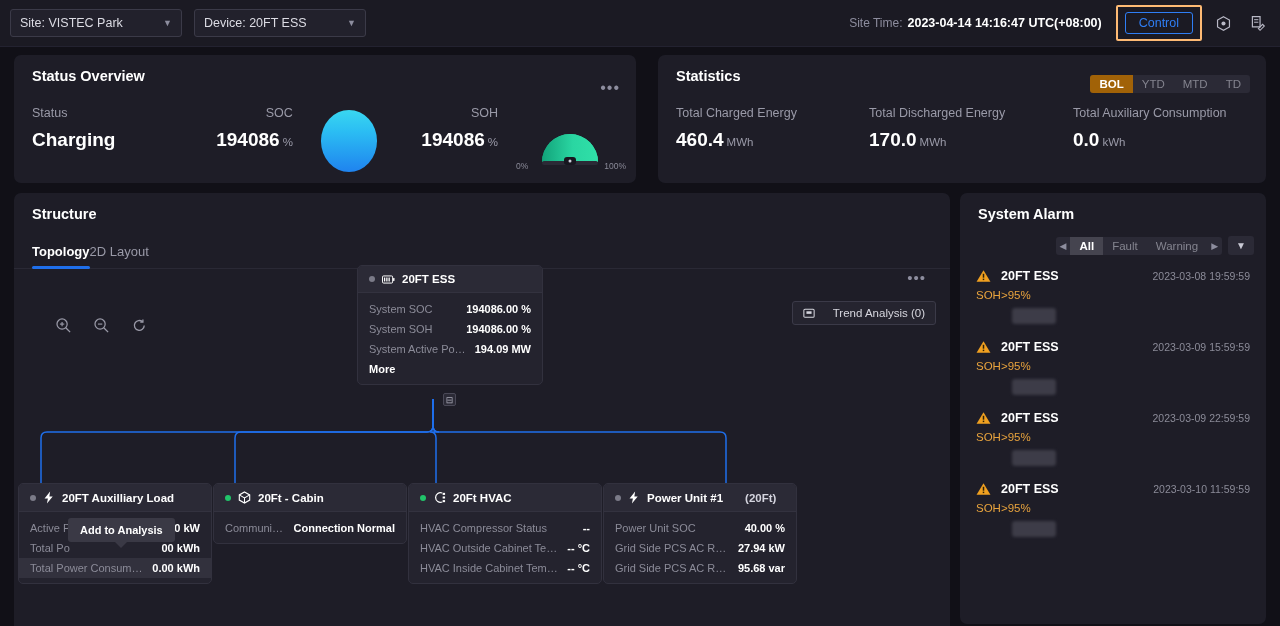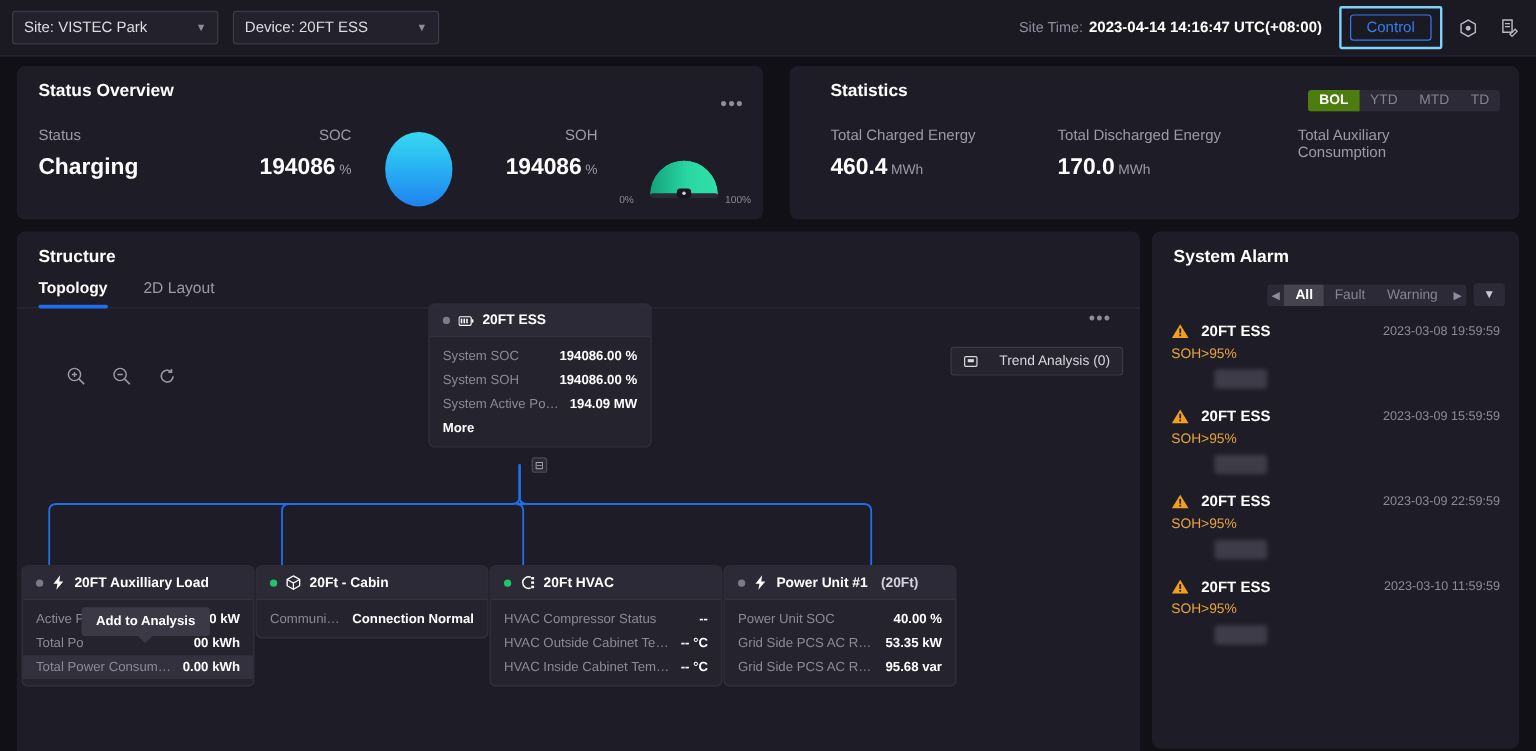--- a/index.html
+++ b/index.html
@@ -35,21 +35,21 @@
   }
   .selector .caret{ color:#8d8d9e; font-size:9px; margin-left:14px;}
   .top-right{
     margin-left:auto;
     display:flex; align-items:center;
   }
   .site-time-label{ color:#8d8d9e; font-size:12px; }
   .site-time-value{ color:#ffffff; font-size:12.5px; font-weight:bold; margin-left:5px;}
   .ctrl-wrap{
     margin-left:14px;
-    border:2px solid #7dd3fc;
+    border:2px solid #fdba74;
     border-radius:2px;
     padding:5px 7px;
     display:flex; align-items:flex-start;
   }
   .ctrl-btn{
     border:1px solid #2f7ef5;
     border-radius:3px;
     color:#2f7ef5;
     font-size:12.5px;
     padding:3px 13px;
@@ -71,21 +71,21 @@
   }
   .panel-title{
     font-size:14.5px; font-weight:bold; color:#ffffff;
   }
 
   .row-top{
     display:flex; gap:22px;
     padding:8px 14px 0 14px;
   }
   #status-panel{ width:622px; height:128px; padding:13px 18px; position:relative;}
-  #stats-panel { flex:1; height:128px; padding:13px 34px; position:relative;}
+  #stats-panel { flex:1; height:128px; padding:13px 18px; position:relative;}
 
   .metrics{
     display:flex; align-items:flex-start;
     margin-top:22px;
   }
   .metric{ margin-right:0; }
   .metric-label{ font-size:12.5px; color:#9a9aa8; }
   .metric-value{ font-size:19px; font-weight:bold; color:#ffffff; margin-top:9px;}
   .metric-unit{ font-size:11.5px; color:#9a9aa8; font-weight:normal; margin-left:3px;}
 
@@ -101,32 +101,33 @@
     position:absolute; right:16px; top:24px;
     color:#8d8d9e; font-size:16px; letter-spacing:1px; cursor:pointer;
   }
   .seg-group{
     position:absolute; right:16px; top:20px;
     display:flex; background:#2b2a36; border-radius:3px; overflow:hidden;
   }
   .seg{
     font-size:11.5px; padding:3px 9px; color:#84848f; cursor:pointer;
   }
-  .seg.active{ background:#4d7c0f; color:#ffffff; font-weight:bold;}
+  .seg.active{ background:#a16207; color:#ffffff; font-weight:bold;}
 
   
   .row-main{ display:flex; gap:10px; padding:10px 14px 0 14px; }
   #structure-panel{ width:936px; height:503px; position:relative; overflow:hidden;}
   #alarm-panel{ flex:1; height:431px; position:relative; overflow:hidden;}
 
   .panel-head{ padding:13px 18px 10px 18px; }
   .tabs{
-    display:flex; gap:30px;
+    display:flex; 
     padding:0 18px;
     border-bottom:1px solid #2a2935;
+    margin-top:12px;
   }
   .tab{
     font-size:13px; color:#9a9aa8; padding-bottom:9px;
     cursor:pointer; position:relative;
   }
   .tab.active{ color:#ffffff; font-weight:bold;}
   .tab.active::after{
     content:""; position:absolute; left:0; right:0; bottom:-1px;
     height:3px; background:#1f6feb; border-radius:2px;
   }
@@ -335,20 +336,23 @@
         </div>
       </div>
       <div class="metric" style="width:204px">
         <div class="metric-label">Total Discharged Energy</div>
         <div class="metric-value">
           <span>170.0</span><span class="metric-unit">MWh</span>
         </div>
       </div>
       <div class="metric">
         <div class="metric-label">Total Auxiliary Consumption</div>
+        <div class="metric-value">
+          <span>0.0</span><span class="metric-unit">kWh</span>
+        </div>
       </div>
     </div>
   </div>
 </div>
 
 <div class="row-main">
 
   <div class="panel" id="structure-panel">
     <div class="panel-head">
       <div class="panel-title">Structure</div>
@@ -503,30 +507,30 @@
         </div>
       </div>
 
       <div class="node" style="left:589px;top:214px;width:194px">
         <div class="node-head">
           <span class="st-dot"></span>
           <svg width="12" height="13" viewBox="0 0 12 14">
             <path d="M7.2 0.5 L1.2 8 h3.6 l-1 5.5 L10 6 H6.4 z" fill="#ffffff"></path>
           </svg>
           <span>Power Unit #1</span>
-          <span style="color:#d4d4de;margin-left:4px">(20Ft)</span>
+          <span style="color:#d4d4de;margin-left:15px">(20Ft)</span>
         </div>
         <div class="node-body">
           <div class="kv">
             <span class="k">Power Unit SOC</span>
             <span class="v">40.00 %</span>
           </div>
           <div class="kv">
             <span class="k">Grid Side PCS AC Real ...</span>
-            <span class="v">53.35 kW</span>
+            <span class="v">27.94 kW</span>
           </div>
           <div class="kv">
             <span class="k">Grid Side PCS AC Reac...</span>
             <span class="v">95.68 var</span>
           </div>
         </div>
       </div>
 
     </div>
   </div>

